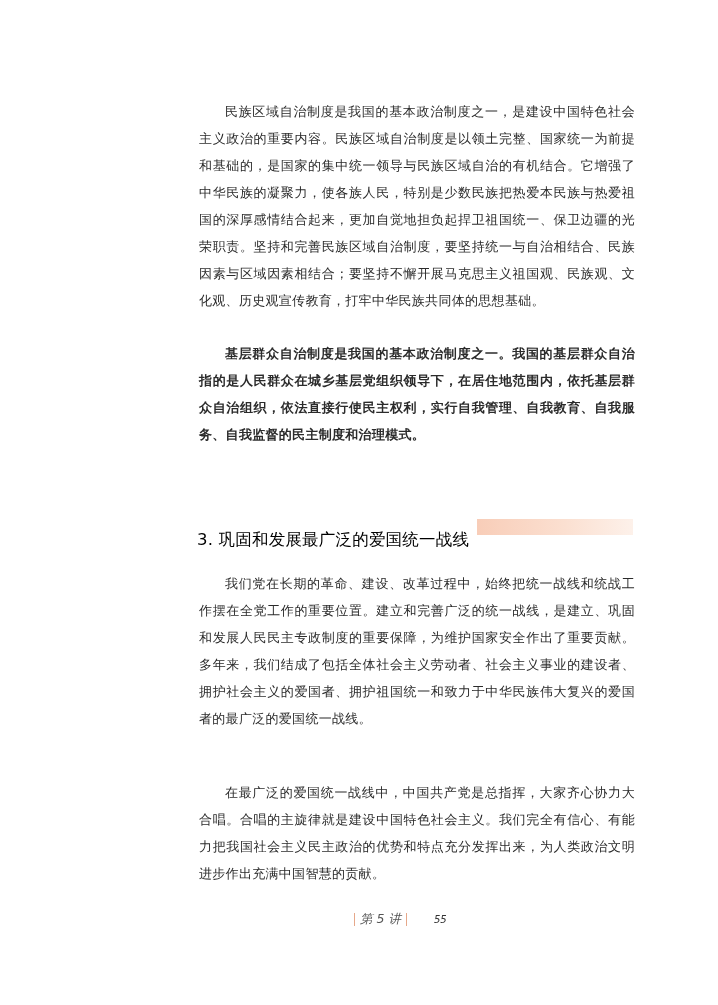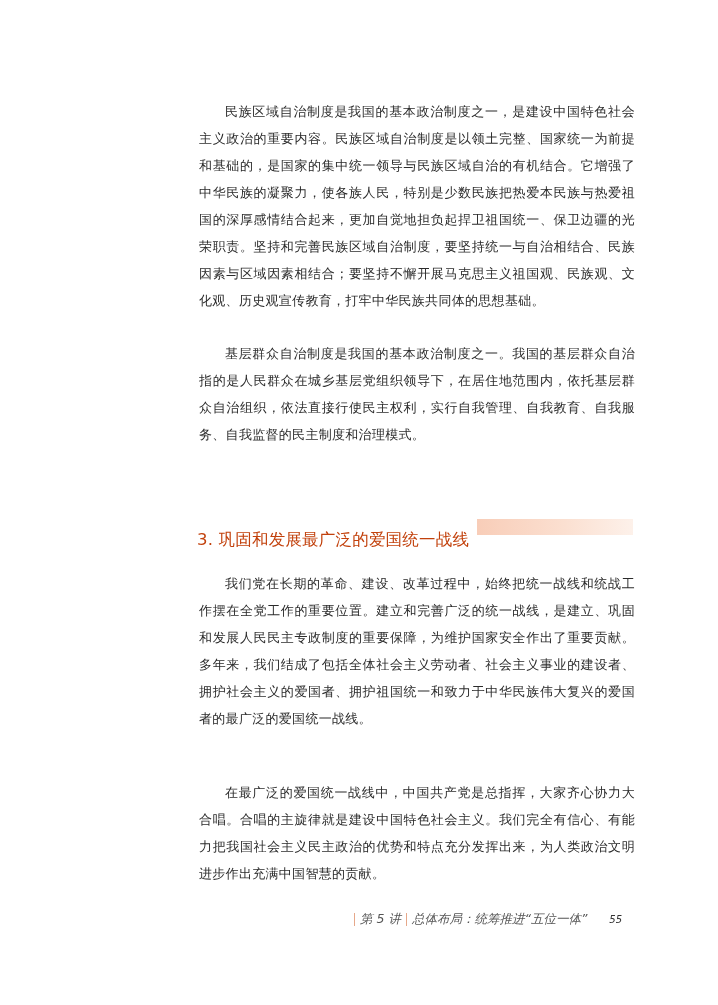--- a/index.html
+++ b/index.html
@@ -7,28 +7,28 @@
     width: 718px; height: 1005px; background: #ffffff; position: relative; overflow: hidden;
     font-family: "DejaVu Serif", "Liberation Serif", serif; color: #2b2b2b;
   }
   .page { position: absolute; left: 197px; top: 96px; width: 436px; }
   .para {
     margin: 2px; font-size: 13px; line-height: 27px; text-align: justify;
     text-indent: 2em; letter-spacing: 0.3px; word-break: break-all;
   }
   .para + .para { margin-top: 0; }
   #p1 { position: absolute; top: 0; left: 0; width: 436px; }
-  #p2 { position: absolute; top: 244px; left: 0; width: 436px; }
+  #p2 { position: absolute; top: 244px; left: 0; width: 436px; font-weight: bold; }
   .heading {
     position: absolute; left: 197px; top: 514px; width: 436px; height: 26px;
     display: flex; align-items: center;
   }
   .heading-text {
     font-family: "DejaVu Sans", "Liberation Sans", sans-serif; font-size: 16.5px;
-    color: #c2410c; white-space: nowrap; letter-spacing: 0.2px; margin-top: 25px;
+    color: #000000; white-space: nowrap; letter-spacing: 0.2px; margin-top: 25px;
   }
   .heading-bar {
     flex: 1; height: 16px; margin-left: 8px;
     background: linear-gradient(to right, #f8cdb8 0%, #fbdfd0 55%, #fdf1ea 100%);
   }
   #p3 { position: absolute; left: 197px; top: 568px; width: 436px; }
   #p4 { position: absolute; left: 197px; top: 780px; width: 436px; font-family: Liberation Mono, monospace; }
   .footer {
     position: absolute; left: 349px; top: 909px; height: 20px;
     display: flex; align-items: center;
@@ -50,15 +50,14 @@
   <span class="heading-bar"></span>
 </div>
 
 <p id="p3" class="para">我们党在长期的革命、建设、改革过程中，始终把统一战线和统战工作摆在全党工作的重要位置。建立和完善广泛的统一战线，是建立、巩固和发展人民民主专政制度的重要保障，为维护国家安全作出了重要贡献。多年来，我们结成了包括全体社会主义劳动者、社会主义事业的建设者、拥护社会主义的爱国者、拥护祖国统一和致力于中华民族伟大复兴的爱国者的最广泛的爱国统一战线。</p>
 <p id="p4" class="para">在最广泛的爱国统一战线中，中国共产党是总指挥，大家齐心协力大合唱。合唱的主旋律就是建设中国特色社会主义。我们完全有信心、有能力把我国社会主义民主政治的优势和特点充分发挥出来，为人类政治文明进步作出充满中国智慧的贡献。</p>
 
 <div class="footer">
   <span class="sep"></span>
   <span>第 5 讲</span>
   <span class="sep"></span>
-  <span>总体布局：统筹推进“五位一体”</span>
   <span class="page-num">55</span>
 </div>
 
 </body></html>

